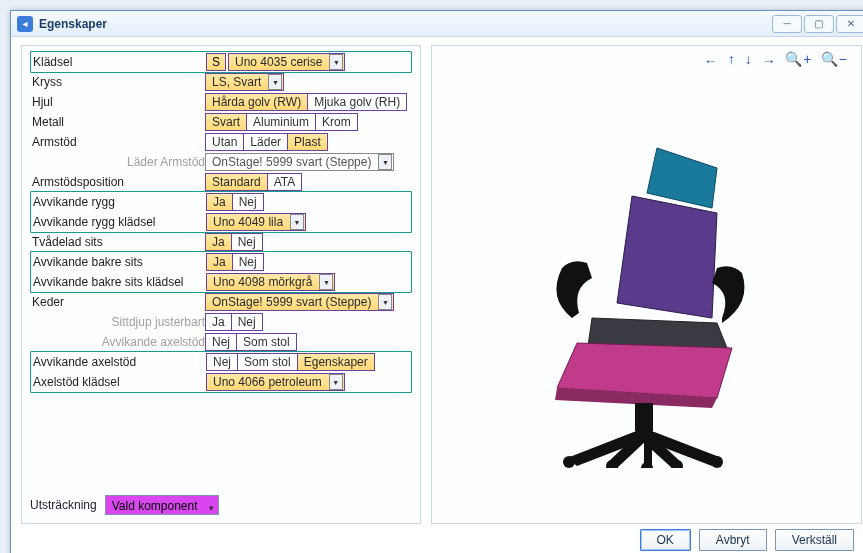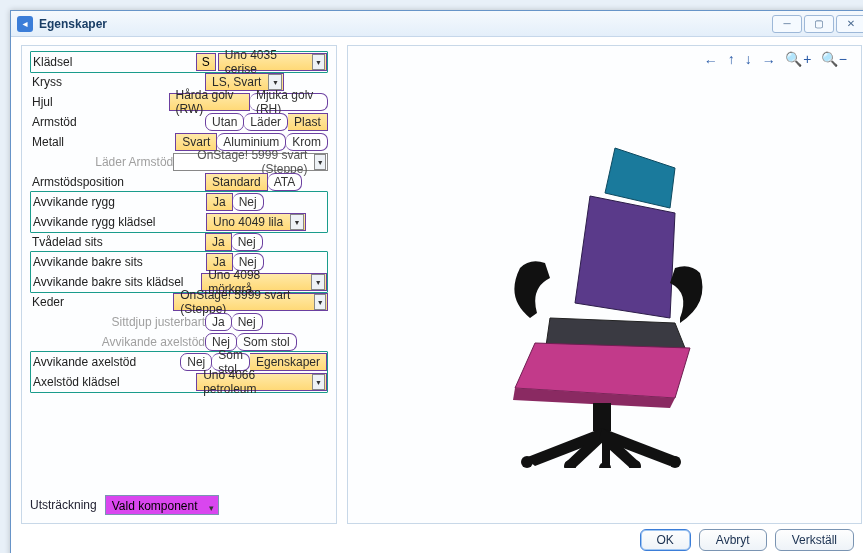--- a/index.html
+++ b/index.html
@@ -5,46 +5,46 @@
   * { box-sizing: border-box; font-family: 'Segoe UI', Tahoma, Arial, sans-serif; font-size: 12px; }
   body { margin: 0; background: #e8f0f8; padding: 10px; }
   .window { width: 863px; height: 553px; background: #fff; border: 1px solid #6794c8; box-shadow: 0 0 6px rgba(0,0,0,0.2); display: flex; flex-direction: column; }
   .title-bar { height: 26px; background: linear-gradient(#f5f9fd,#e4effa); border-bottom: 1px solid #c6d7ea; display: flex; align-items: center; padding: 0 6px; }
   .title-icon { width: 16px; height: 16px; background: #3b7dd8; border-radius: 3px; margin-right: 6px; display:flex;align-items:center;justify-content:center; color:#fff; font-size:10px;}
   .title-text { flex: 1; color: #1a3e66; font-weight: 700;}
   .win-controls { display: flex; gap: 2px; margin-left: auto; }
   .win-btn { width: 30px; height: 18px; border: 1px solid #9db8d8; border-radius: 3px; background: #f5faff; display:flex;align-items:center;justify-content:center; color:#4a6a90; font-size:10px; cursor:pointer;}
   .body { flex: 1; display: flex; flex-direction: column; padding: 8px 10px 6px 10px; }
   .main { flex: 1; display: flex; gap: 10px; }
-  .left-panel { width: 316px; border: 1px solid #c8d8e8; background: #fdfeff; padding: 6px 8px 8px 8px; display: flex; flex-direction: column; gap: 0; }
+  .left-panel { width: 400px; border: 1px solid #c8d8e8; background: #fdfeff; padding: 6px 8px 8px 8px; display: flex; flex-direction: column; gap: 0; }
   .right-panel { flex: 1; border: 1px solid #c8d8e8; background: #fdfeff; position: relative; display:flex; flex-direction:column;}
   .toolbar { height: 26px; display:flex; align-items:center; justify-content:flex-end; gap:10px; padding: 0 14px; }
   .tool-icon { color:#2a5ba8; cursor:pointer; font-size:14px;}
   .preview { flex:1; display:flex; align-items:center; justify-content:center;}
   .row { display:flex; align-items:center; height:20px; margin: 0; }
   .row-label { width: 175px; padding-left:2px; color:#222;}
   .row-controls { display:flex; align-items:center; gap:0; }
   .disabled .row-label, .disabled .opt, .disabled .combo { color:#a0a0a0;text-align:right; }
   .group-frame { border: 1px solid #1a9c8c; border-radius:1px; margin: -1px 0; }
   .opt { border:1px solid #6b3fa0; background: linear-gradient(#ffe9a8,#ffd977); color:#2a2a2a; padding: 1px 6px; height:18px; line-height:14px; display:inline-flex; align-items:center; cursor:pointer;}
-  .opt.unsel { background: #fff; color:#333;border-radius:7px; }
+  .opt.unsel { background: #fff; color:#333; }
   .opt + .opt { border-left: none; }
   .combo { border:1px solid #6b3fa0; background: linear-gradient(#ffe9a8,#ffd977); color:#2a2a2a; height:18px; display:inline-flex; align-items:center;}
   .combo .ct { padding: 0 6px; }
   .combo .cv { border:1px solid #888; background:#eef2f6; width:14px; height:16px; margin:0 1px 0 1px; display:flex;align-items:center;justify-content:center; font-size:7px; color:#333; cursor:pointer;}
   .combo.plain { background:#fff; border-color:#888; }
   .combo.plain .ct { color:#555;}
   .seg-s { border:1px solid #6b3fa0; background: linear-gradient(#ffe9a8,#ffd977); padding:1px 5px; height:18px; display:inline-flex; align-items:center; margin-right:2px;}
   .left-spacer { flex:1;}
   .extent-row { margin-top: 17px; display:flex; align-items:center; gap:8px;}
   .extent-label { color:#223; }
   .sel { border:1px solid #7a94b2; background:#d946ef; padding: 1px 20px 1px 6px; position:relative; height:20px; display:flex; align-items:flex-end; cursor:pointer;}
   .sel::after { content:'▾'; position:absolute; right:4px; font-size:9px; color:#333;}
   .footer { height: 32px; display:flex; justify-content:flex-end; align-items:center; gap:8px; padding-right:8px;}
-  .btn { border:1px solid #7a94b2; border-radius:6px; background:linear-gradient(#fefefe,#eef3f8); padding: 3px 16px; cursor:pointer; color:#1a3050;}
+  .btn { border:1px solid #7a94b2; border-radius:1px; background:linear-gradient(#fefefe,#eef3f8); padding: 3px 16px; cursor:pointer; color:#1a3050;}
   .btn.primary { border:1px solid #3b7dd8; box-shadow: 0 0 0 1px #9fc6f2 inset;}
   .chair { width: 260px; height:340px; position:relative; }
 </style>
 </head>
 <body>
 
 <div class="window">
   <div class="title-bar">
     <div class="title-icon">◂</div>
     <div class="title-text">Egenskaper</div>
@@ -83,34 +83,34 @@
 
         <div class="row">
           <div class="row-label">Hjul</div>
           <div class="row-controls">
             <span class="opt">Hårda golv (RW)</span>
             <span class="opt unsel">Mjuka golv (RH)</span>
           </div>
         </div>
 
         <div class="row">
+          <div class="row-label">Metall</div>
+          <div class="row-controls">
+            <span class="opt">Svart</span>
+            <span class="opt unsel">Aluminium</span>
+            <span class="opt unsel">Krom</span>
+          </div>
+        </div>
+
+        <div class="row">
           <div class="row-label">Armstöd</div>
           <div class="row-controls">
             <span class="opt unsel">Utan</span>
             <span class="opt unsel">Läder</span>
             <span class="opt">Plast</span>
-          </div>
-        </div>
-
-        <div class="row">
-          <div class="row-label">Metall</div>
-          <div class="row-controls">
-            <span class="opt">Svart</span>
-            <span class="opt unsel">Aluminium</span>
-            <span class="opt unsel">Krom</span>
           </div>
         </div>
 
         <div class="row disabled">
           <div class="row-label">Läder Armstöd</div>
           <div class="row-controls">
             <span class="combo plain">
                 <span class="ct">OnStage! 5999 svart (Steppe)</span>
                 <span class="cv">▼</span>
               </span>

